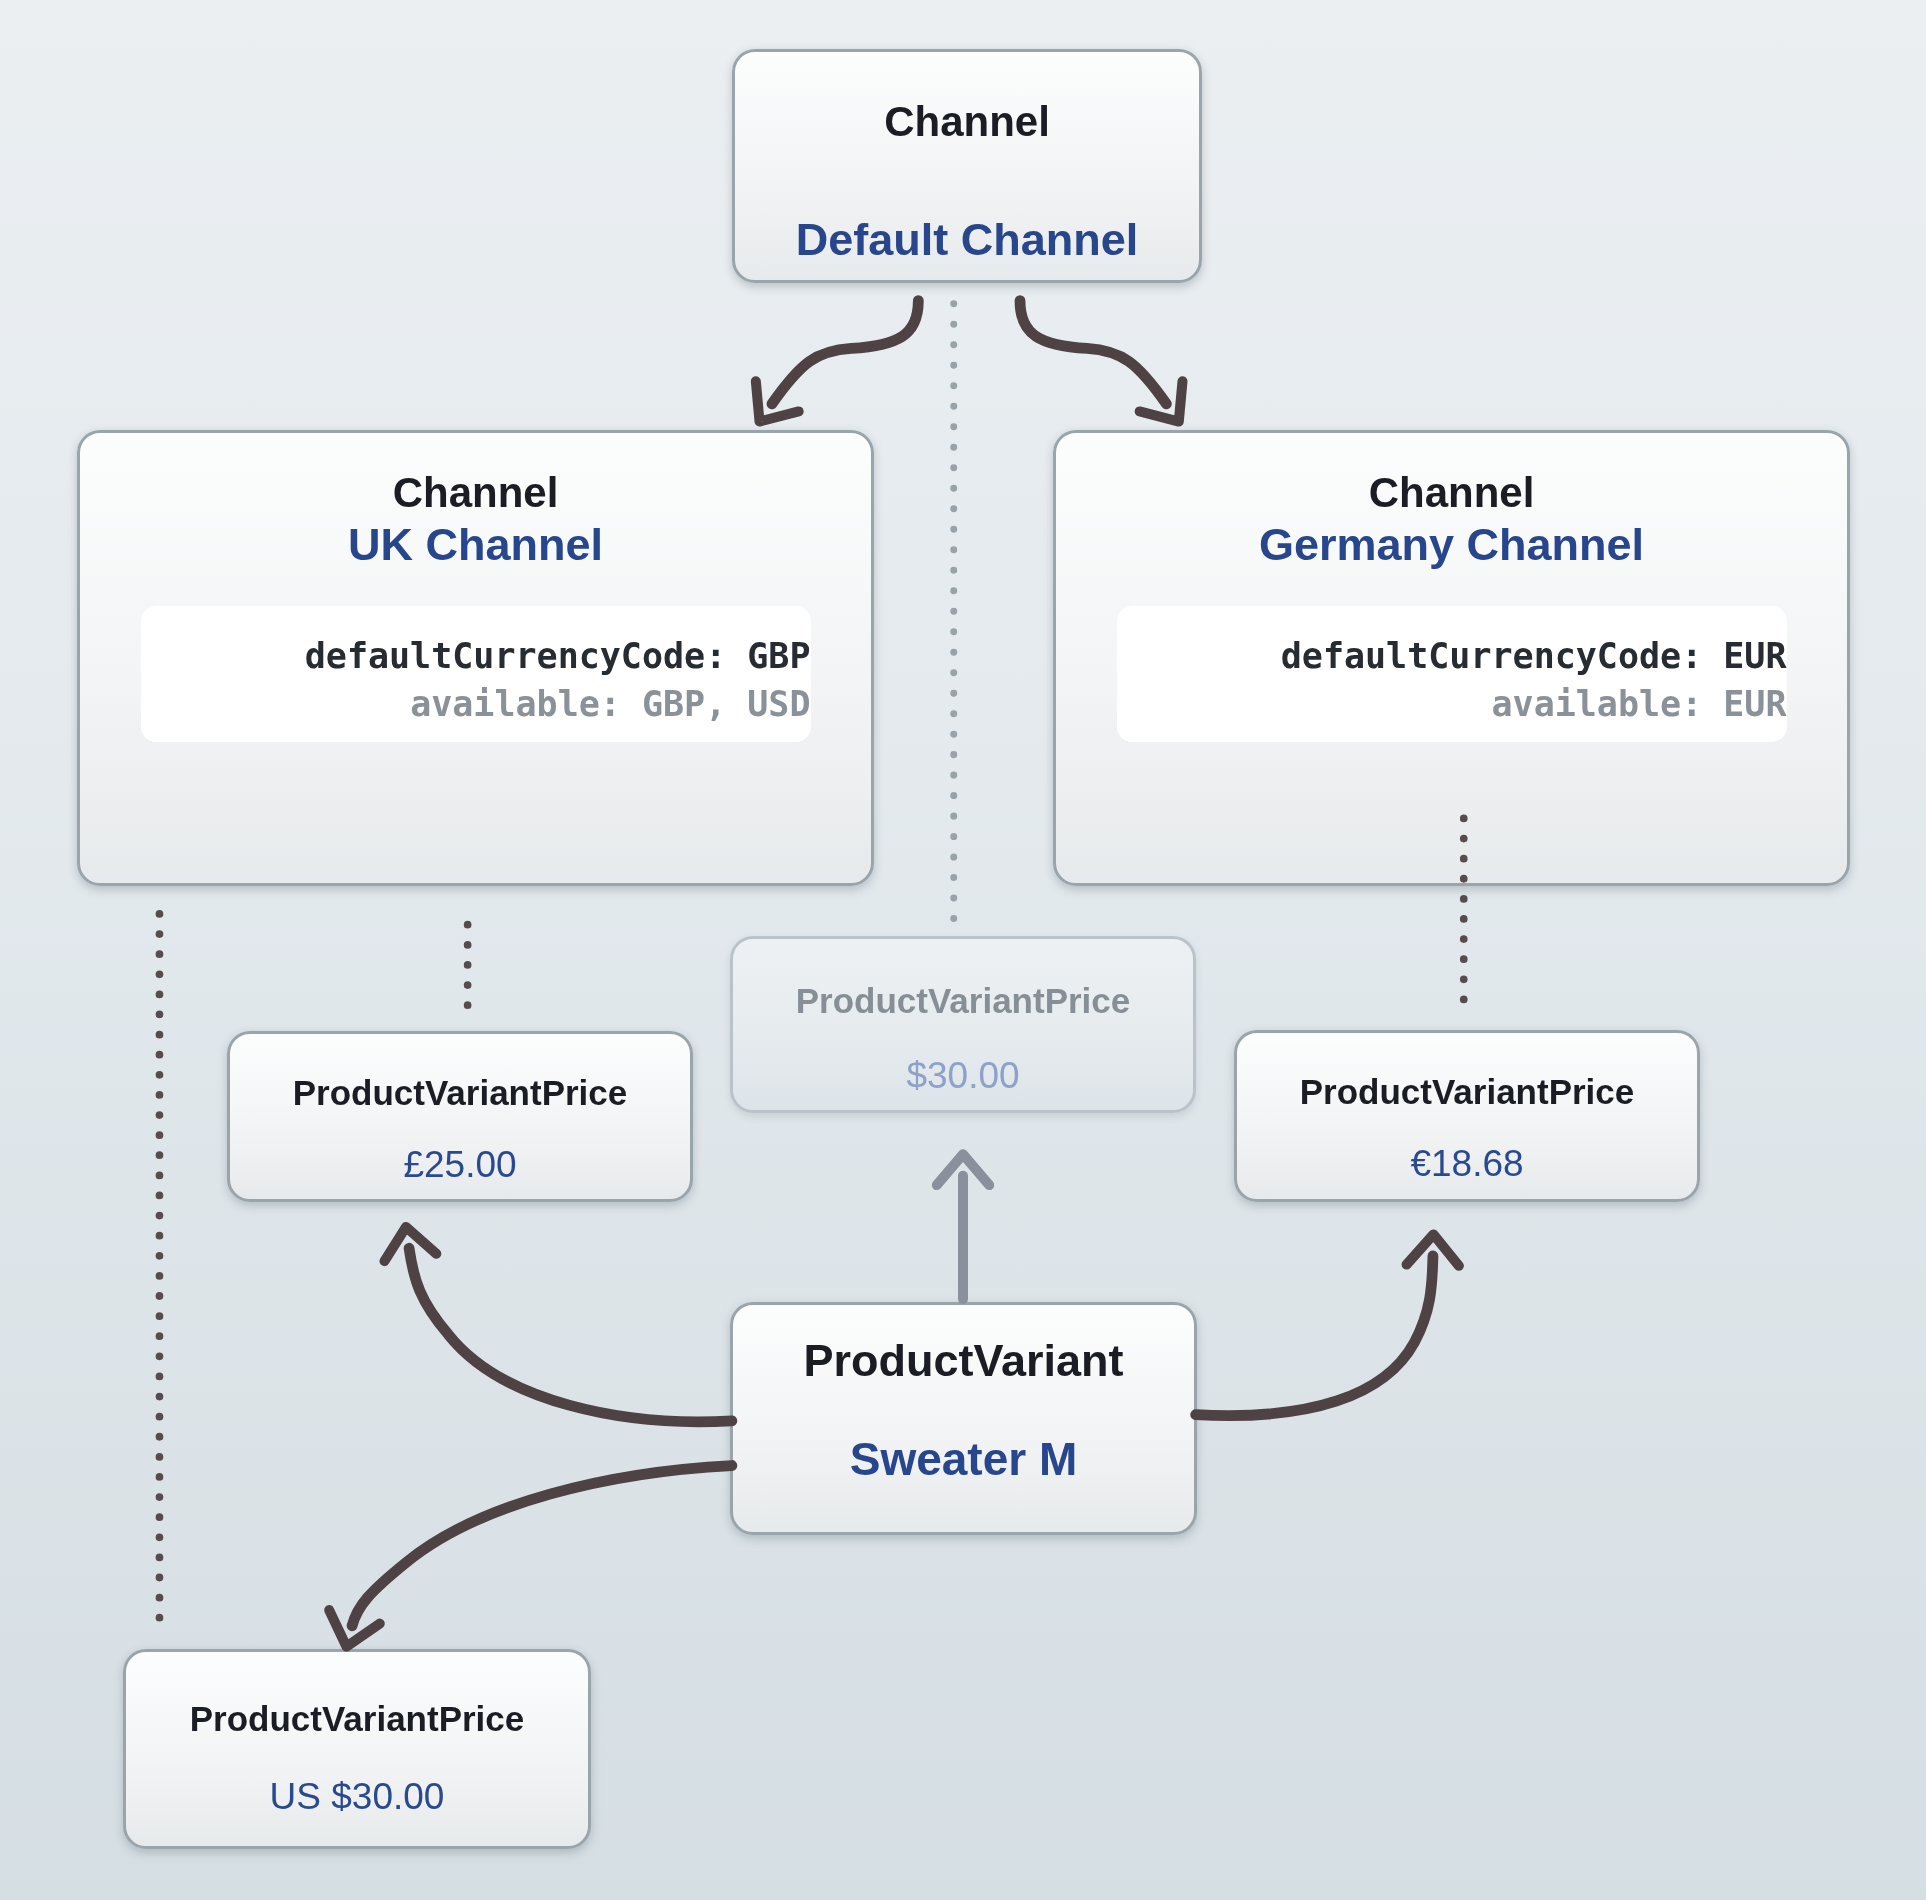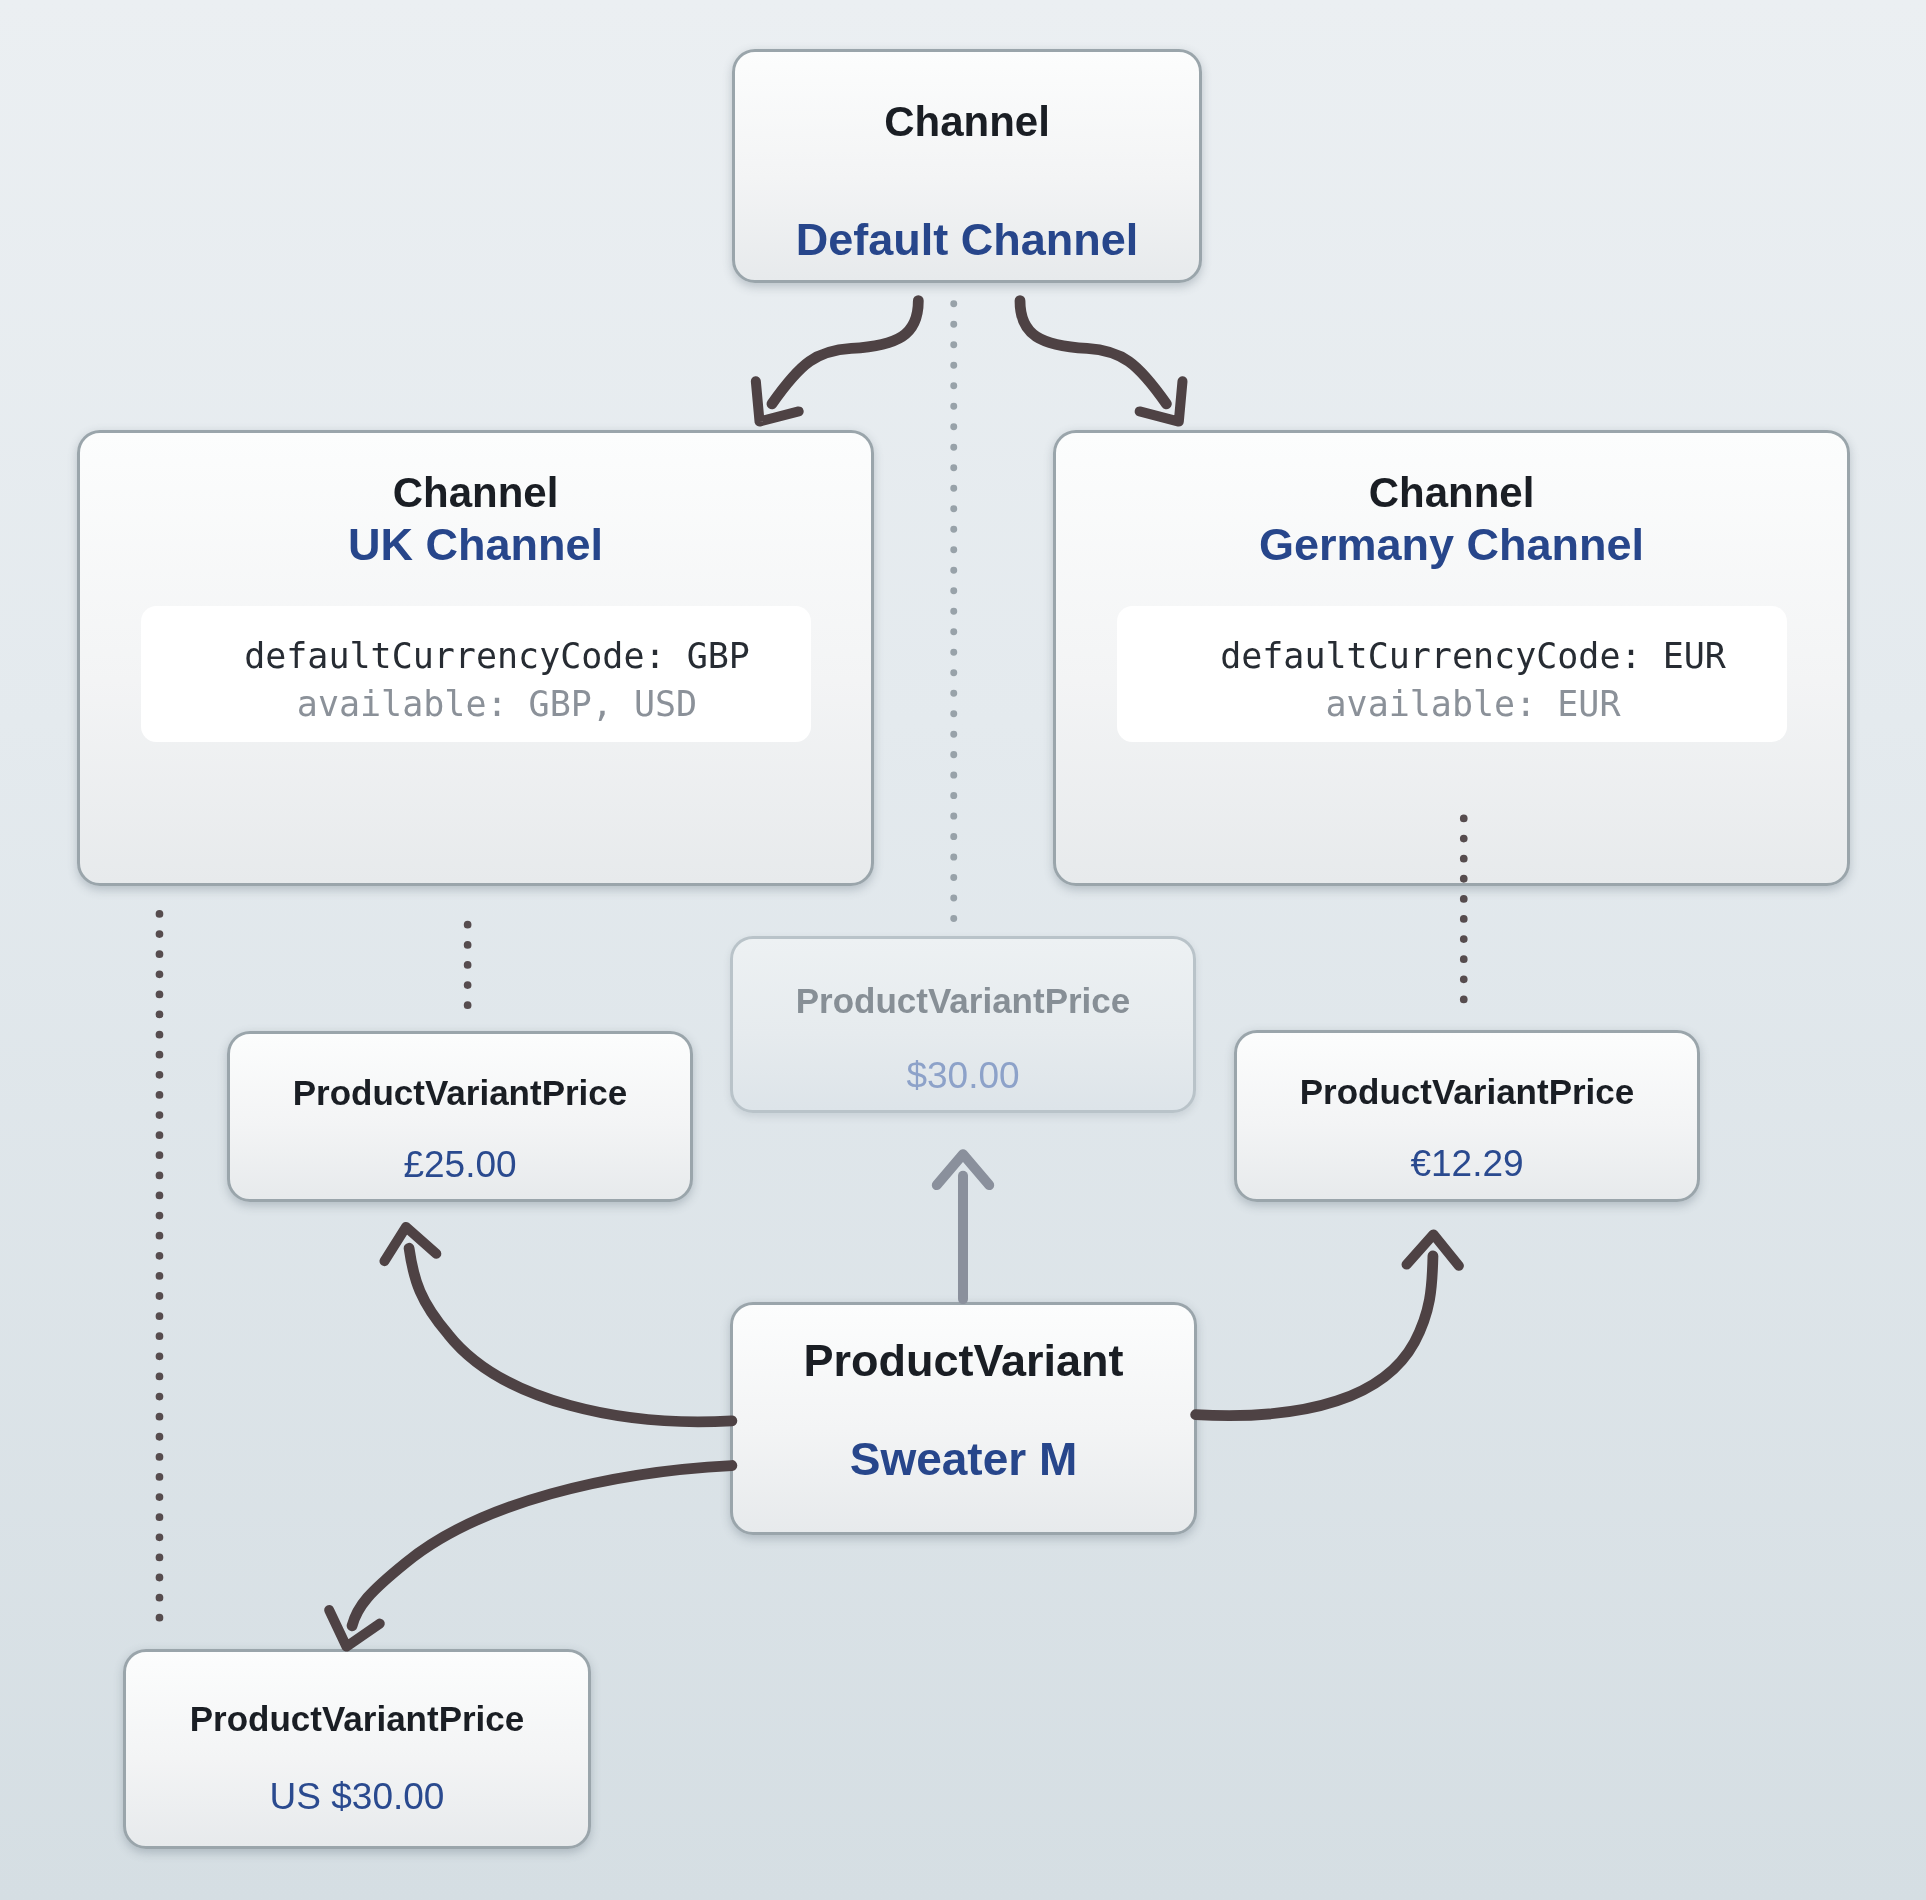--- a/index.html
+++ b/index.html
@@ -25,24 +25,24 @@
   }
   .node-type{font-size:42px;line-height:49px;font-weight:700;color:#1a1e24;}
   .node-title{font-size:45px;line-height:55px;font-weight:700;color:#27468b;}
   .price-type{font-size:35px;line-height:43px;font-weight:700;color:#1a1e24;}
   .price-value{font-size:37px;line-height:46px;font-weight:400;color:#2a4a8f;}
   .code{
     box-sizing:border-box;
     width:670px;height:136px;
     background:#ffffff;
     border-radius:15.4px;
-    text-align:center;
+    text-align:right;
     padding:26px 0 15px 43px;
     font-family:"DejaVu Sans Mono","Liberation Mono",monospace;
-    font-weight:400;
+    font-weight:700;
   }
   .code-line{font-size:35px;line-height:48px;white-space:pre;}
   .code-line.primary{color:#272c33;}
   .code-line.muted{color:#8b9199;}
 
   
   #node-default-channel{left:732px;top:49px;width:470px;height:234px;padding-top:45px;}
   #node-default-channel .node-title{margin-top:66px;}
 
   #node-uk-channel{left:77px;top:430px;width:797px;height:456px;padding-top:35px;}
@@ -108,21 +108,21 @@
     <div class="price-value">$30.00</div>
   </div>
 
   <div class="node" id="node-uk-price">
     <div class="price-type">ProductVariantPrice</div>
     <div class="price-value">£25.00</div>
   </div>
 
   <div class="node" id="node-germany-price">
     <div class="price-type">ProductVariantPrice</div>
-    <div class="price-value">€12.29</div>
+    <div class="price-value">€18.68</div>
   </div>
 
   <div class="node" id="node-product-variant">
     <div class="node-type">ProductVariant</div>
     <div class="node-title">Sweater M</div>
   </div>
 
   <div class="node" id="node-usd-price">
     <div class="price-type">ProductVariantPrice</div>
     <div class="price-value">US $30.00</div>

